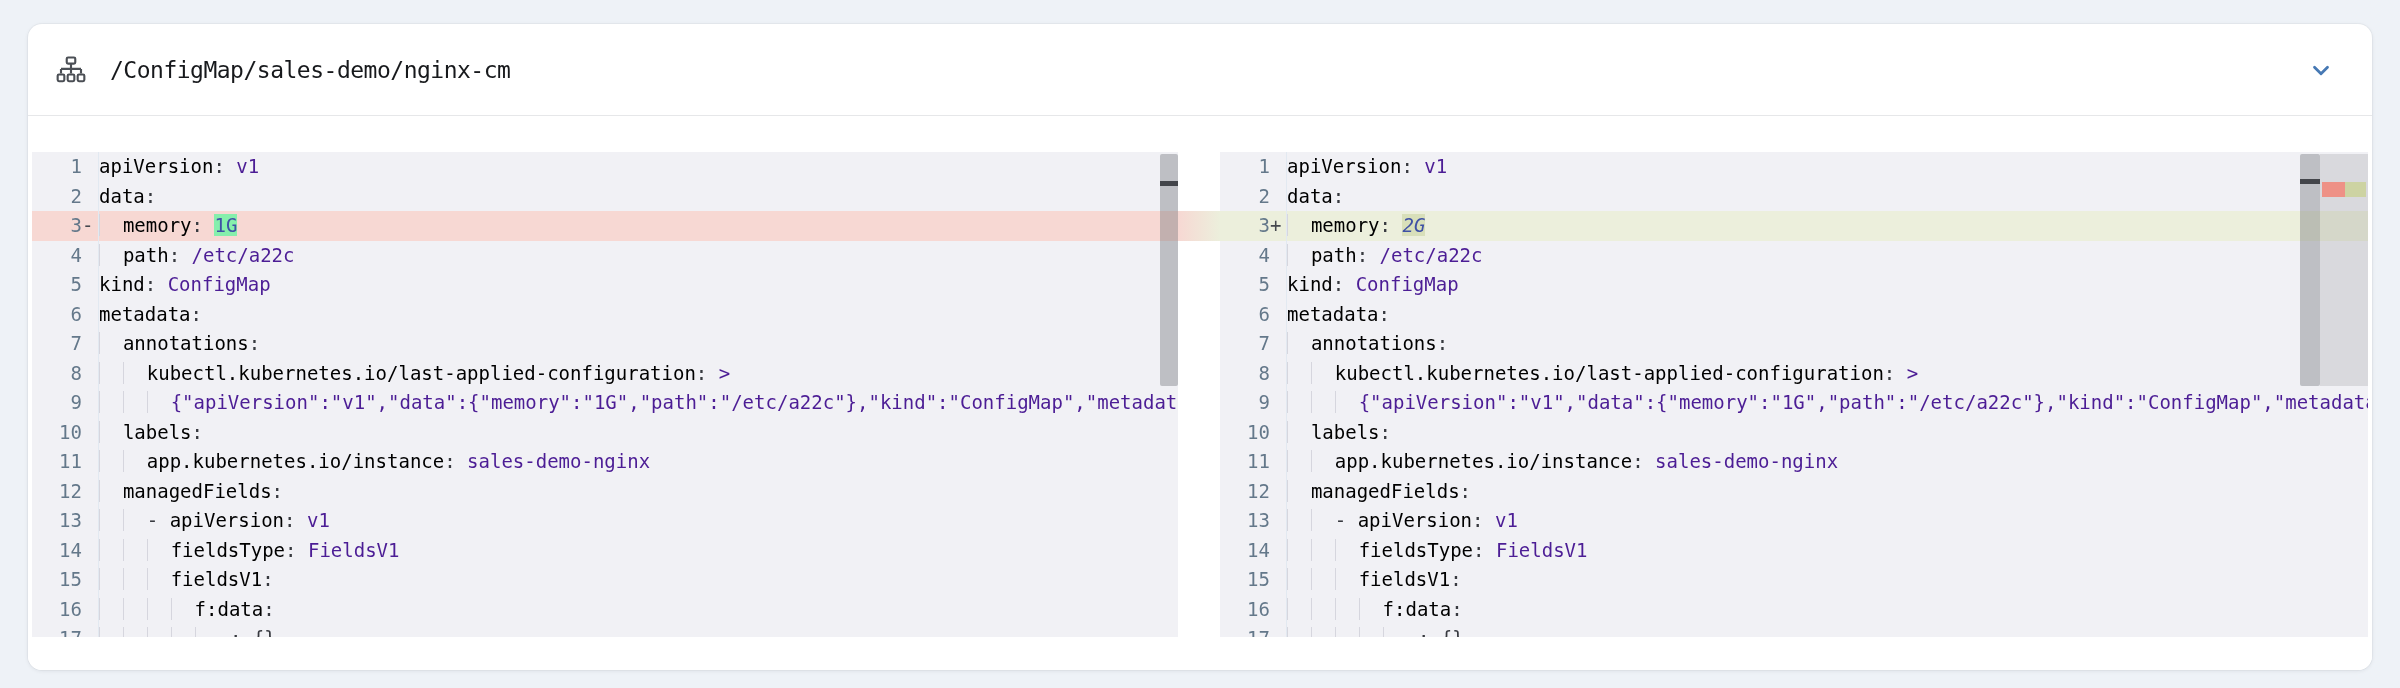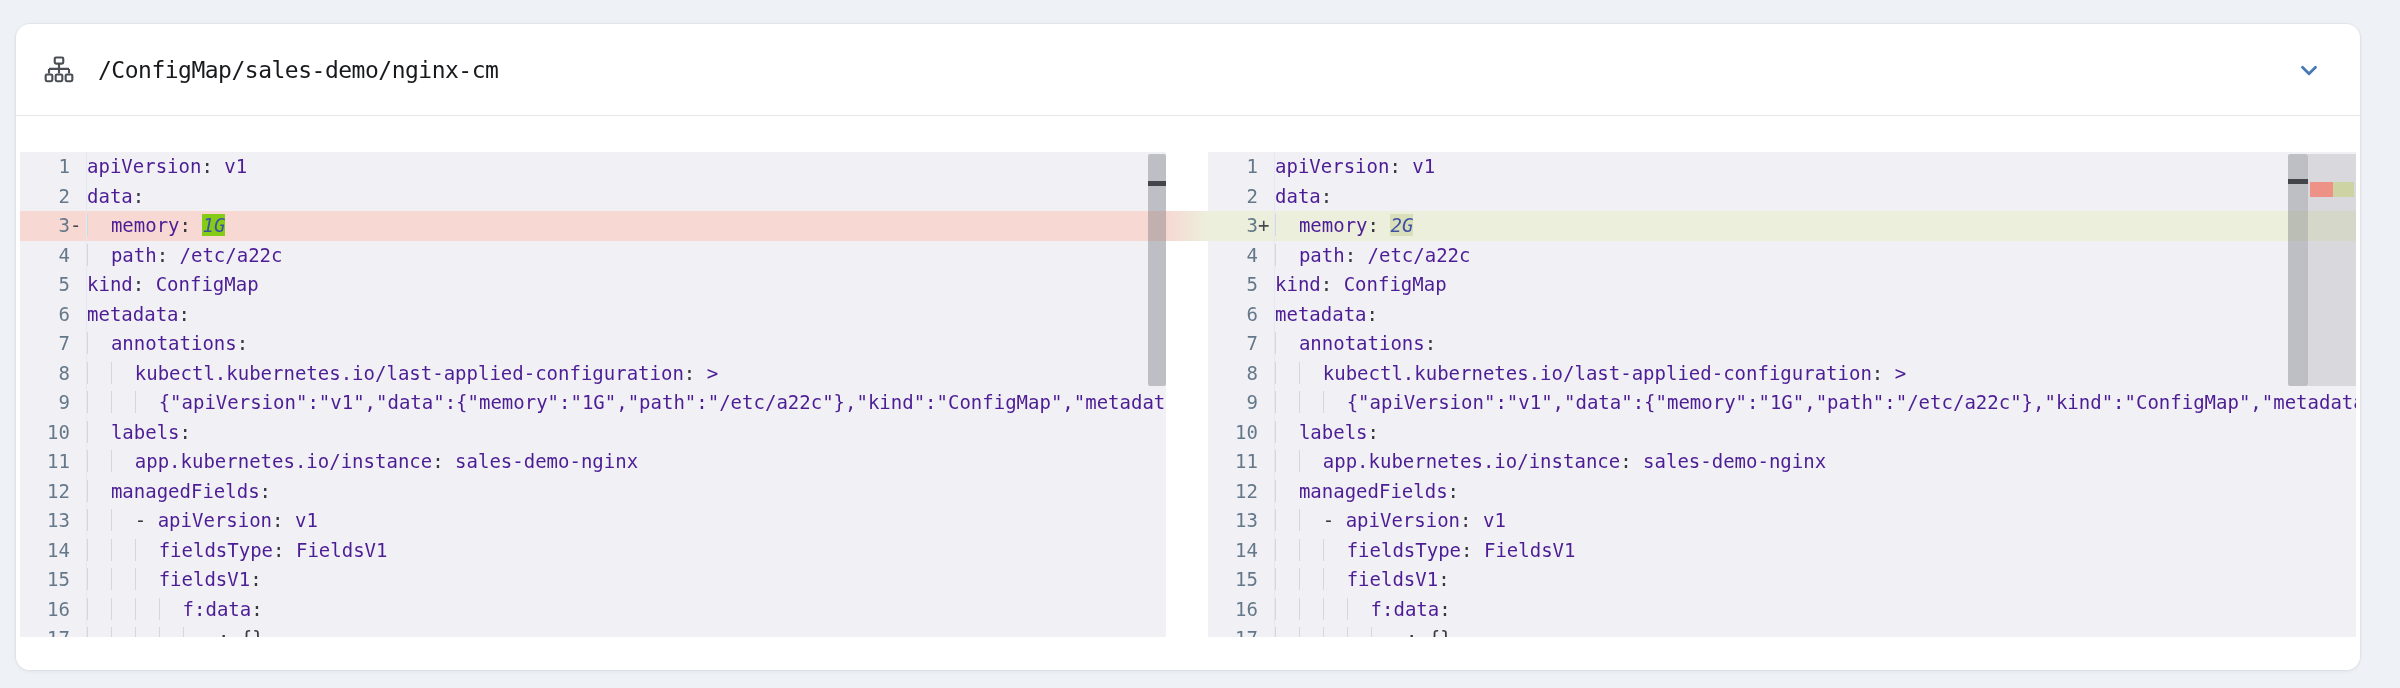--- a/index.html
+++ b/index.html
@@ -1,18 +1,18 @@
 <!DOCTYPE html>
 <html><head>
 <meta charset="utf-8">
 <style>
   html,body{margin:0;padding:0;background:#eef2f7;}
   .page{position:relative;width:2400px;height:688px;background:#eef2f7;overflow:hidden;
         font-family:"DejaVu Sans Mono","Liberation Mono",monospace;}
-  .card{position:absolute;left:16px;top:24px;width:2344px;height:646px;background:#ffffff;
+  .card{position:absolute;left:28px;top:24px;width:2344px;height:646px;background:#ffffff;
         border-radius:14px;box-shadow:0 1px 4px rgba(16,24,40,.08),0 0 0 1px rgba(16,24,40,.03);
         display:flex;flex-direction:column;overflow:hidden;}
   
   .header{height:92px;min-height:92px;display:flex;align-items:center;padding:0 36px 0 26px;
           border-bottom:1px solid #e6e7e9;box-sizing:border-box;}
   .hicon{width:34px;height:34px;display:inline-flex;align-items:center;justify-content:center;}
   .title{margin-left:22px;font-size:23px;color:#17191c;letter-spacing:-0.5px;}
   .chev{margin-left:auto;background:none;border:none;padding:0;width:30px;height:30px;cursor:pointer;
         display:inline-flex;align-items:center;justify-content:center;}
   
@@ -24,25 +24,25 @@
   .connector{position:absolute;left:0;right:0;top:59px;height:30px;
              background:linear-gradient(90deg,#f7d8d3 0%,#ecefdc 100%);}
   
   .row{display:flex;height:29.5px;white-space:pre;}
   .row-del{background:#f7d8d3;}
   .row-ins{background:#ecefdc;}
   .num{width:50px;min-width:50px;text-align:right;color:#64788a;}
   .marker{width:16px;min-width:16px;color:#45484e;}
   .code{flex:1;overflow:hidden;white-space:pre;border-left:1px solid #e2e9f1;padding-left:0;}
   .guide{border-left:1px solid #d6d6de;display:inline;}
-  .t-key{color:#4c1d95;}
+  .t-key{color:#000000;}
   .t-punc{color:#37393f;}
   .t-val{color:#4c1d95;}
   .t-plain{color:#37393f;}
-  .t-word-del{background:#84cc16;color:#3f51a5;font-style:italic;}
+  .t-word-del{background:#86efac;color:#3f51a5;}
   .t-word-ins{background:#d8dfba;color:#3f51a5;font-style:italic;}
   
   .sb-thumb{position:absolute;width:18px;background:rgba(108,110,116,.38);border-radius:2px;}
   .sb-dash{position:absolute;width:18px;height:5px;background:#43454a;}
   .left .sb-thumb{right:0;top:2px;height:232px;}
   .left .sb-dash{right:0;top:29px;}
   .right .sb-thumb{right:48px;top:2px;height:232px;width:20px;}
   .right .sb-dash{right:48px;top:27px;width:20px;}
   .ruler{position:absolute;right:0;top:0;bottom:0;width:48px;}
   .ruler-viewport{position:absolute;left:0;top:2px;width:48px;height:232px;background:rgba(130,132,138,.22);}

